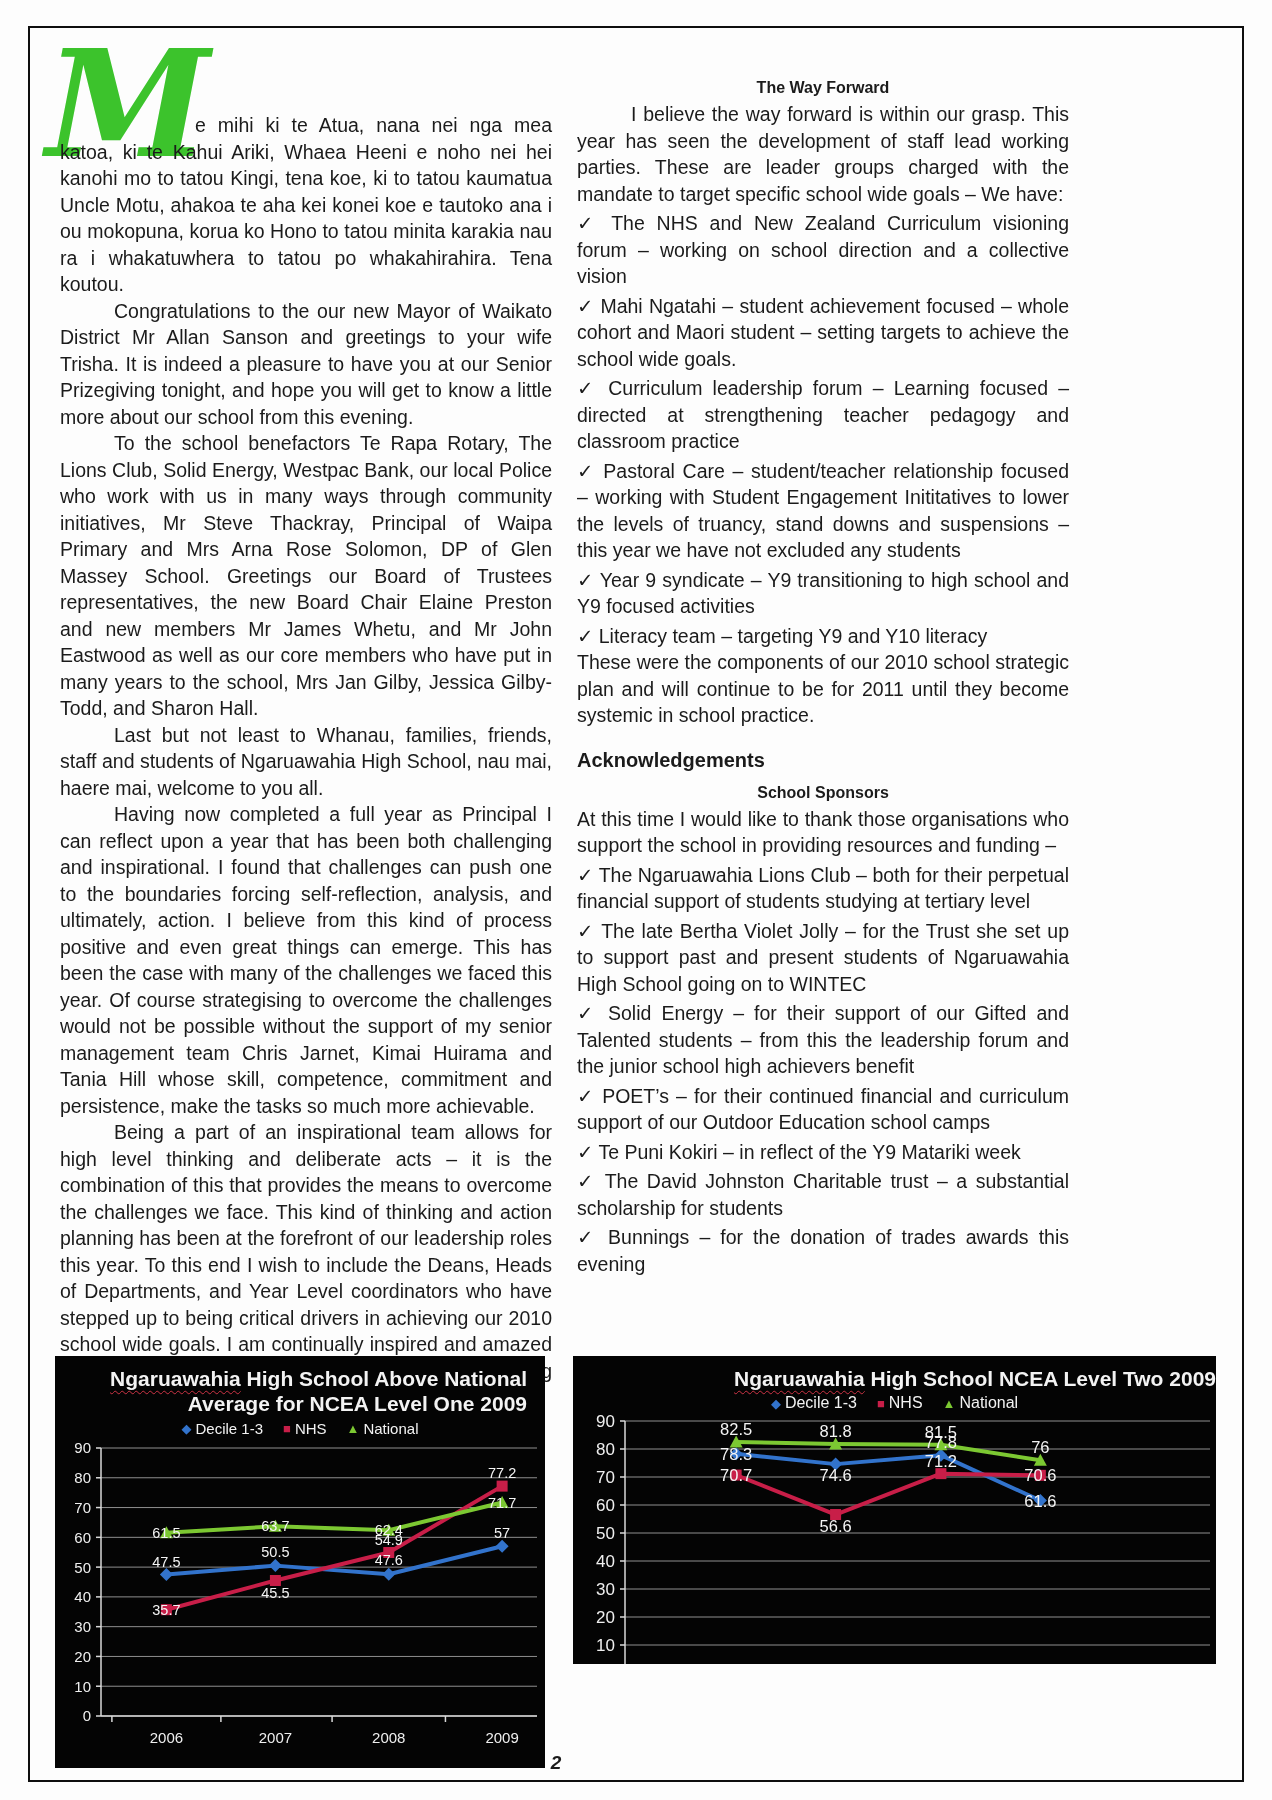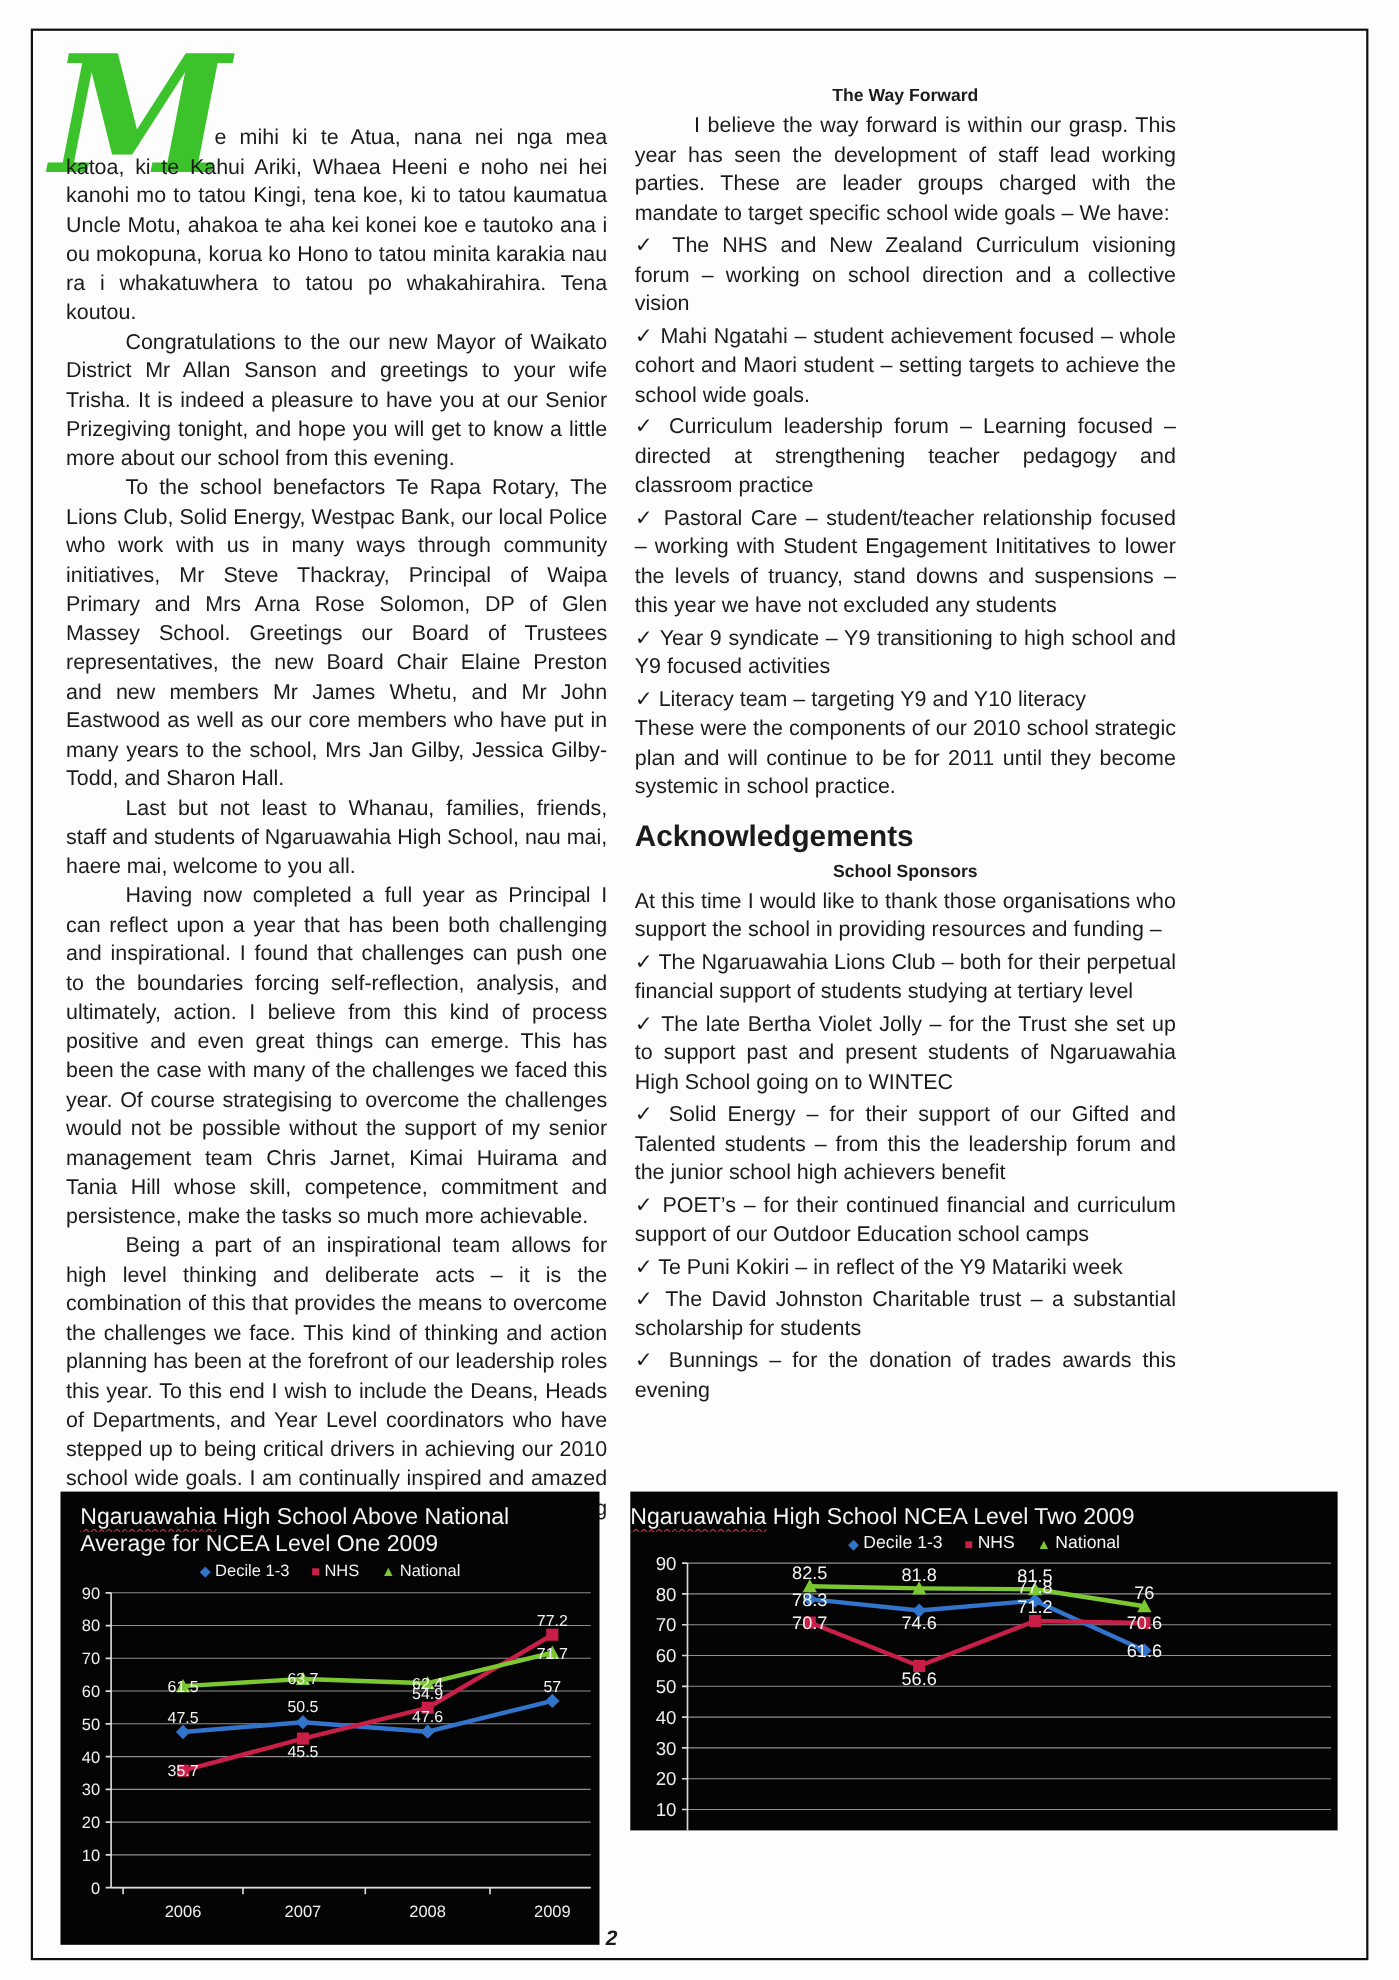--- a/index.html
+++ b/index.html
@@ -8,25 +8,25 @@
   #frame{position:absolute;left:28px;top:26px;width:1212px;height:1752px;border:2px solid #0e0e0e;}
   .col{position:absolute;text-align:justify;font-size:19.5px;line-height:26.5px;}
   #left-col{left:60px;top:112px;width:492px;}
   #right-col{left:577px;top:74px;width:492px;}
   .col p{margin:0;}
   .indent{text-indent:54px;}
   .p1{text-indent:135px;}
   #dropcap{position:absolute;left:46px;top:30px;font-family:"DejaVu Serif",serif;
            font-style:italic;font-weight:bold;font-size:148px;line-height:1;color:#3cc32c;}
   .h-small{font-size:16px;font-weight:bold;margin:0;line-height:27px;text-align:center;}
-  .h-big{font-size:27px;font-weight:bold;margin:14px 0 2px 0;line-height:34px;text-align:left;}
+  .h-big{font-size:20px;font-weight:bold;margin:14px 0 2px 0;line-height:34px;text-align:left;}
   .bullet{margin-top:3px !important;}
   
   .chart-box{position:absolute;background:#040404;overflow:hidden;}
-  .chart-title{padding-top:10px;font-size:21px;line-height:25px;font-weight:400;text-align:left;color:#f3f3f3;}
+  .chart-title{padding-top:10px;font-size:21px;line-height:25px;font-weight:700;text-align:right;color:#f3f3f3;}
   .squiggle{text-decoration:underline wavy #cc3344;text-decoration-thickness:1px;text-underline-offset:4px;}
   .legend{display:flex;justify-content:center;gap:20px;align-items:center;height:24px;color:#f3f3f3;font-size:15px;}
   .leg-item{display:flex;align-items:center;gap:4px;}
   .mk{font-size:13px;line-height:13px;}
   svg text{font-family:"Liberation Sans",sans-serif;}
   .chart-caption{text-align:center;color:#f5f5f5;font-size:17px;margin-top:16px;}
   #page-number{position:absolute;left:538px;top:1752px;width:36px;text-align:center;
                font-weight:bold;font-style:italic;font-size:19px;}
 </style>
 </head>

